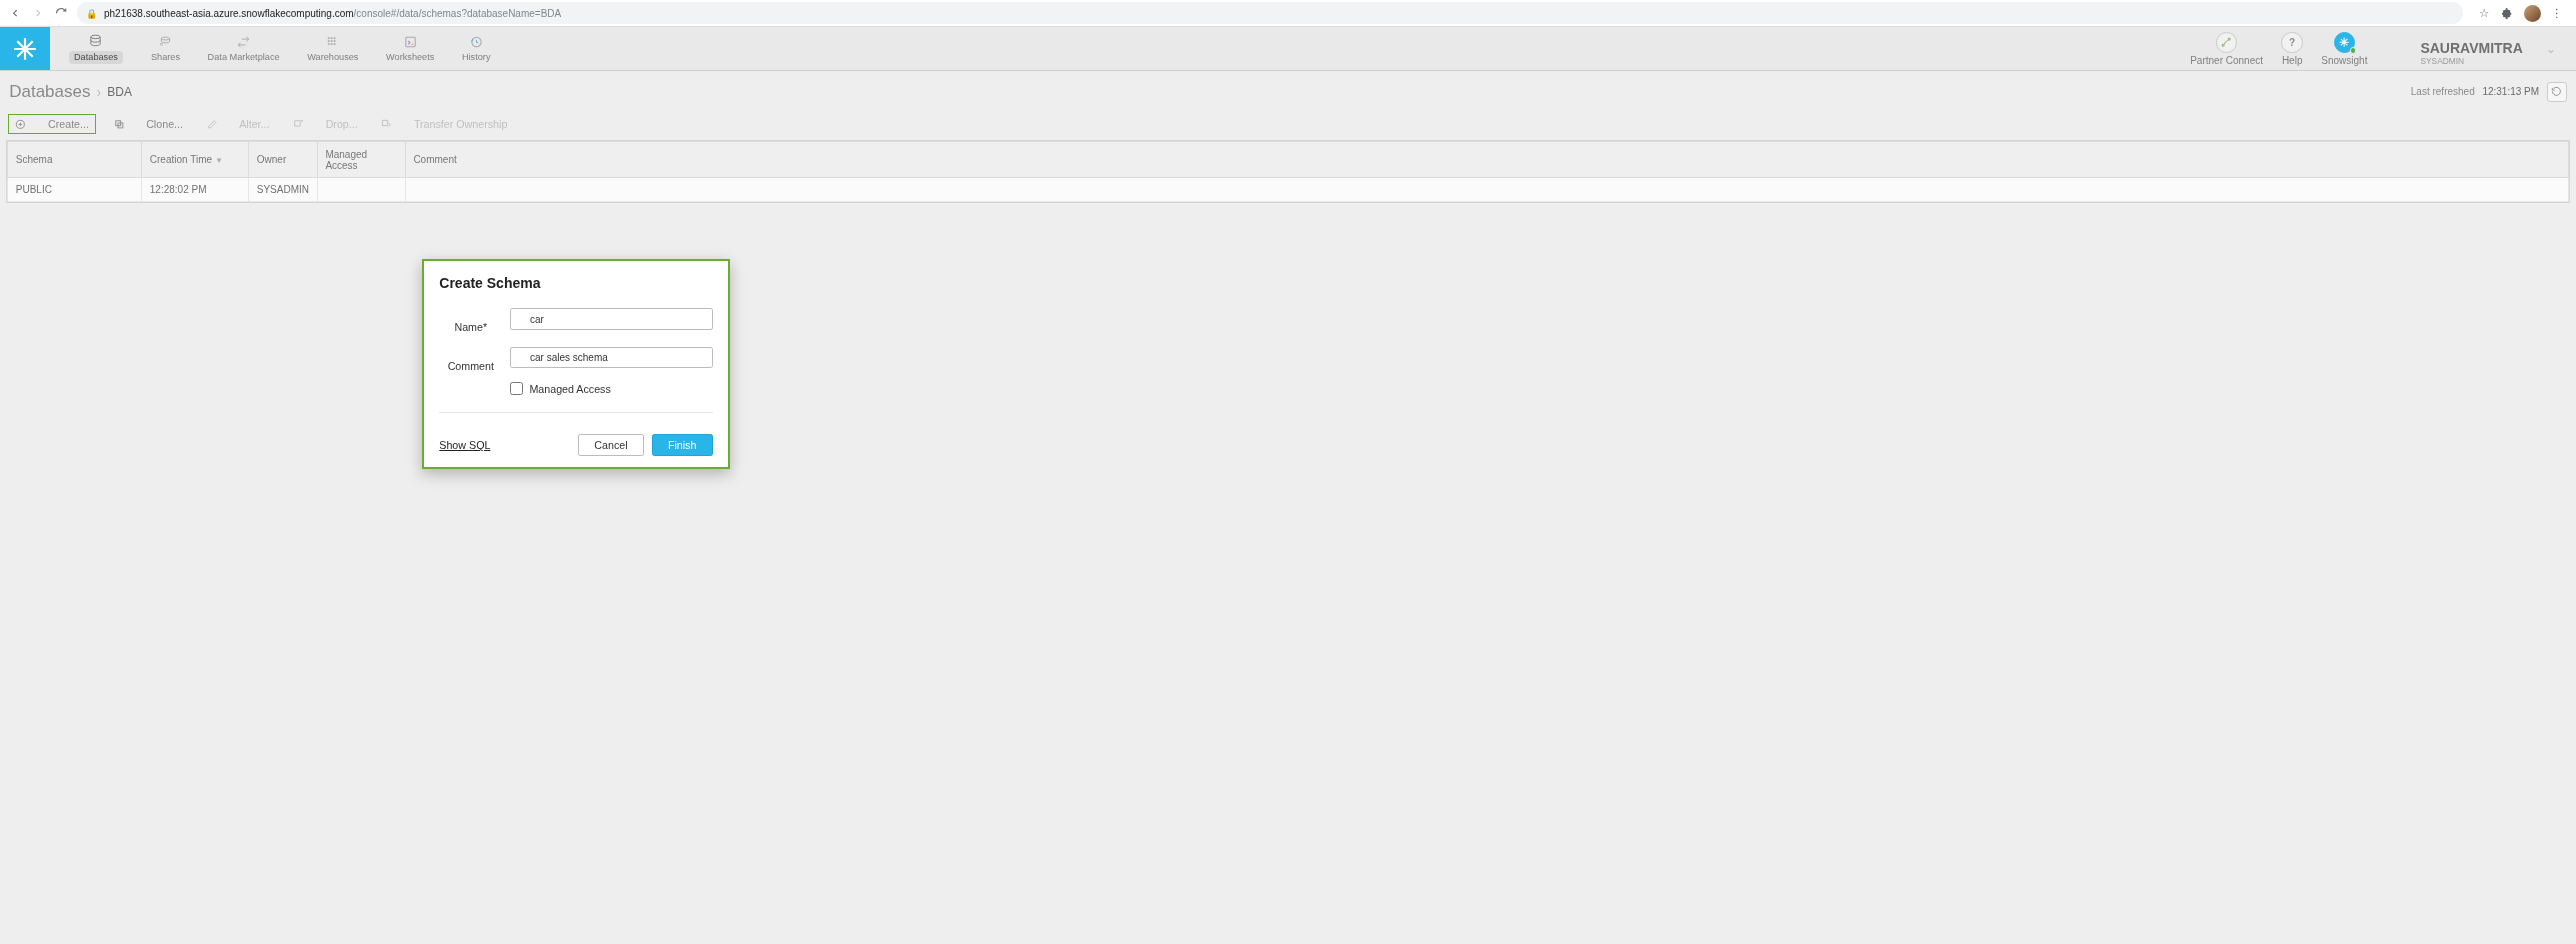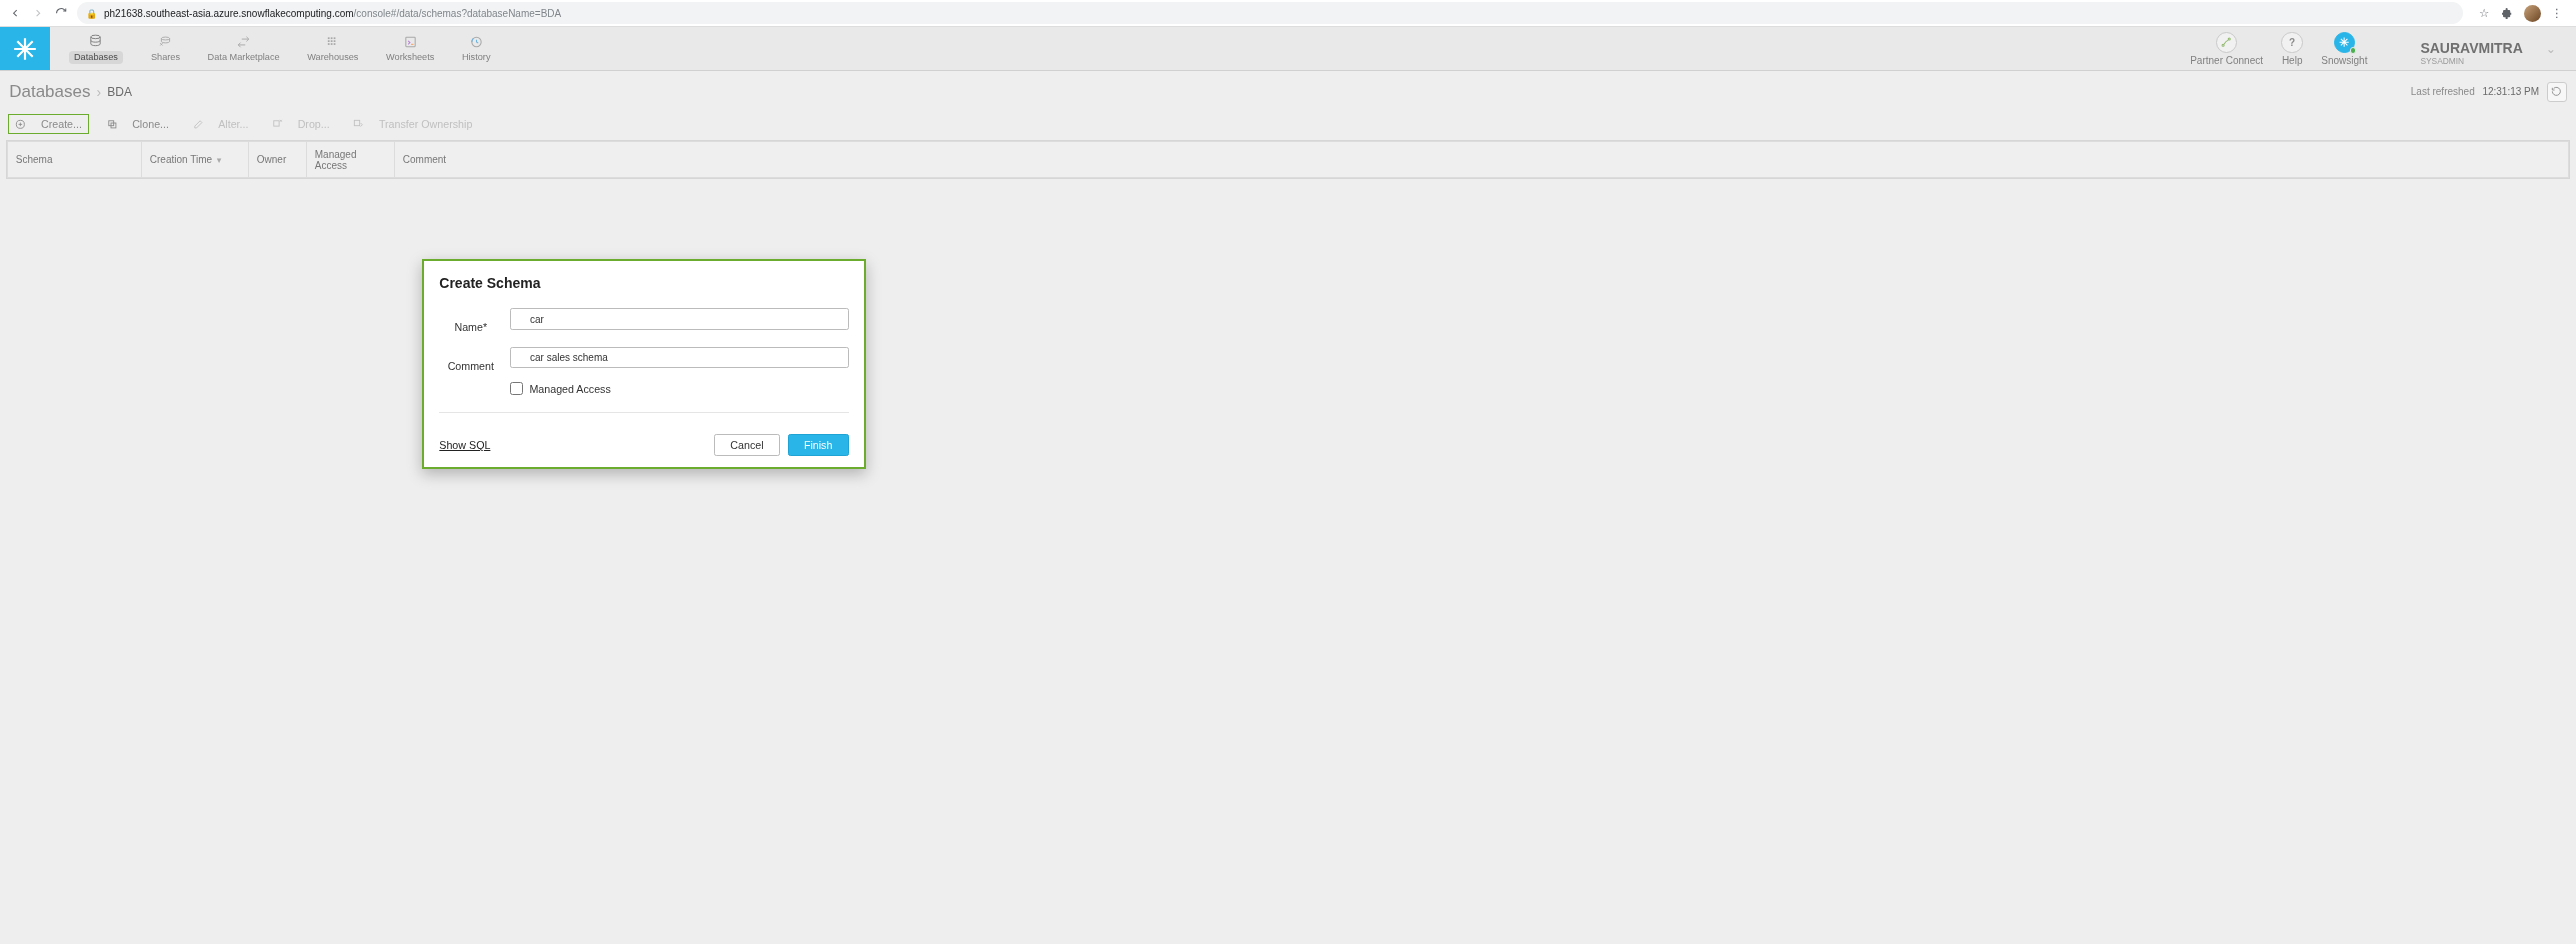--- a/index.html
+++ b/index.html
@@ -46,34 +46,34 @@
   .refresh-blk { margin-left:auto; display:flex; align-items:center; gap:7.7px; color:#8a8a8a; font-size:10px;}
   .refresh-blk .ts { color:#6a6a6a;}
   .refresh-btn { width:20px; height:20px; border:0.8px solid #ccc; border-radius:3.1px; display:flex; align-items:center; justify-content:center; background:#f7f7f7;}
 
   .subtabs { display:flex; gap: 18.4px; padding: 6.1px 10.7px 0 10.7px; }
   .subtab { font-size:11.5px; color:#8f8f8f; padding: 4.6px 7.7px 7.7px; cursor:pointer; position:relative;}
   .subtab.active-box { border:1.5px solid #6bab2e; border-bottom:1.5px solid #6bab2e;}
   .subtab.activeunderline::after { content:''; position:absolute; left:6.1px; right:6.1px; bottom:2.3px; height:2.3px; background:#29b5e8;}
 
   .actionbar { display:flex; align-items:center; gap: 10.7px; padding: 6.1px 1.5px 6.1px 1.5px;}
-  .abtn { display:flex; align-items:center; gap:14px; color:#8a8a8a; font-size:10.7px; padding:3.1px 6.1px;}
+  .abtn { display:flex; align-items:center; gap:21px; color:#8a8a8a; font-size:10.7px; padding:3.1px 6.1px;}
   .abtn.hl { border:1.5px solid #6bab2e;}
   .abtn .aico { width:12.3px; height:12.3px; display:flex; align-items:center; justify-content:center;}
   .abtn.dis { color:#c0c0c0;}
 
   .grid { border:0.8px solid #d6d6d6; background:#fafafa;}
   .grid table { width:100%; border-collapse:collapse; font-size:10px;}
   .grid th { text-align:left; background:#efefef; color:#777; font-weight:400; border:0.8px solid #dcdcdc; padding: 6.1px 7.7px;}
   .grid td { border:0.8px solid #e5e5e5; padding: 6.1px 7.7px; color:#707070; background:#fbfbfb;}
   .grid tr:nth-child(even) td { background:#f4f4f4;}
   .sort-ind { font-size:7.7px; color:#aaa; margin-left:3.1px;}
 
   
-  .modal-wrap { position:absolute; left: 422px; top: 188px; width: 444px; border:2.3px solid #6bab2e; background:#fff; box-shadow: 0 4.6px 14px rgba(0,0,0,.25);}
+  .modal-wrap { position:absolute; left: 422px; top: 188px; width: 308px; border:2.3px solid #6bab2e; background:#fff; box-shadow: 0 4.6px 14px rgba(0,0,0,.25);}
   .modal-inner { padding: 14px 15.3px 10.7px 15.3px; }
   .modal-title { font-size:14px; font-weight:700; color:#222; margin-bottom: 14px;}
   .frow { display:flex; align-items:center; margin-bottom: 10.7px; gap:7.7px;}
   .frow .flabel { width: 63px; text-align:center; font-size:10.7px; color:#333;margin-top:16px;}
   .frow input[type=text] { flex:1; height:21.5px; border:0.8px solid #bbb; border-radius:2.3px; padding:0 19px; font-size:10px; color:#333;}
   .chk-row { display:flex; align-items:center; gap:6.1px; padding-left: 71px; margin-bottom: 17px; font-size:10.7px; color:#333;}
   .modal-footer { display:flex; align-items:center; border-top:0.8px solid #e5e5e5; padding-top:21px;}
   .showsql { color:#222; font-size:10.7px; text-decoration:underline; cursor:pointer;}
   .mf-spacer { flex:1;}
   .btn { display:inline-flex; align-items:center; justify-content:center; height:21.5px; padding:0 15.3px; border-radius:2.3px; font-size:10.7px; cursor:pointer; border:0.8px solid #bbb; background:#fff; color:#333;}
@@ -298,20 +298,27 @@
       <thead>
         <tr>
           <th style="width:134px">Schema</th>
           <th style="width:107px"><span>Creation Time</span><span class="sort-ind">▼</span></th>
           <th style="width:58px">Owner</th>
           <th style="width:88px">Managed Access</th>
           <th>Comment</th>
         </tr>
       </thead>
       <tbody>
+        <tr>
+          <td>PUBLIC</td>
+          <td>12:28:02 PM</td>
+          <td>SYSADMIN</td>
+          <td></td>
+          <td></td>
+        </tr>
       </tbody>
     </table>
   </div>
 
   <div class="modal-wrap">
     <div class="modal-inner">
       <div class="modal-title">Create Schema</div>
       <div class="frow">
         <div class="flabel">Name*</div>
         <input type="text" value="car" style="">

